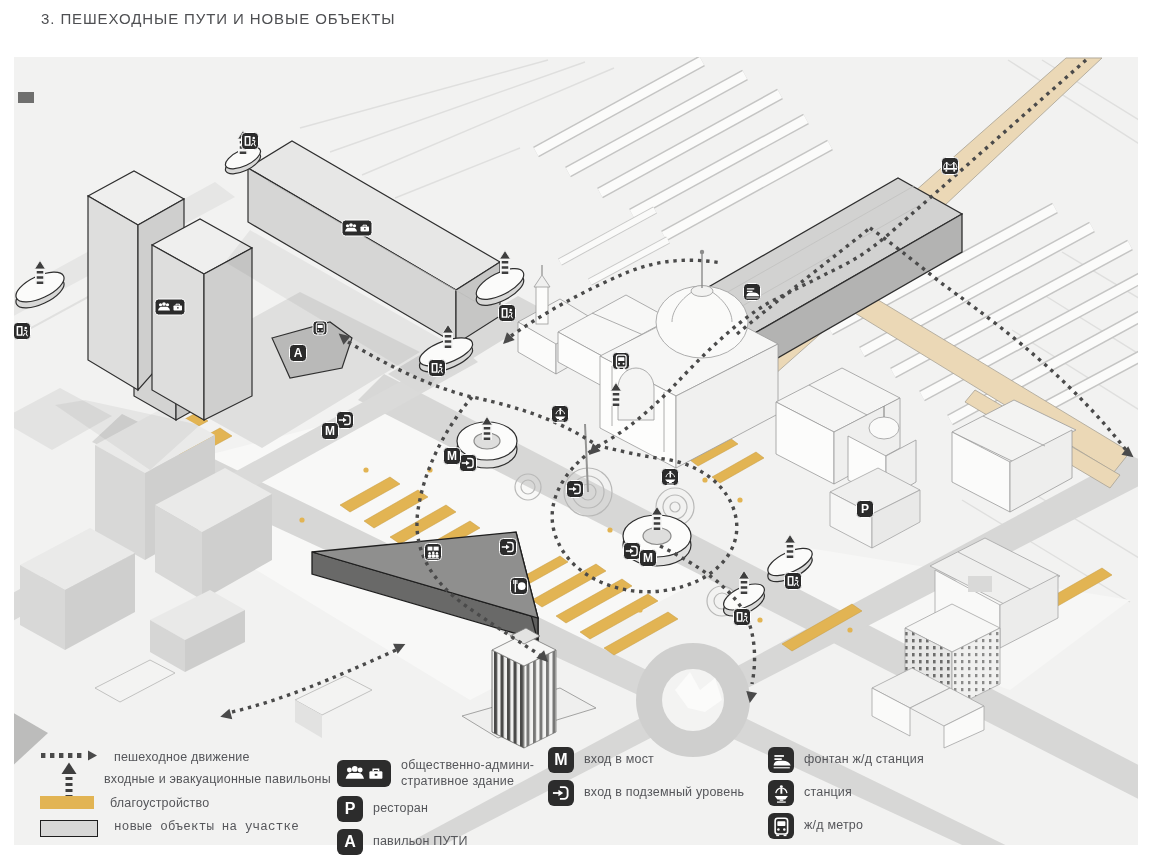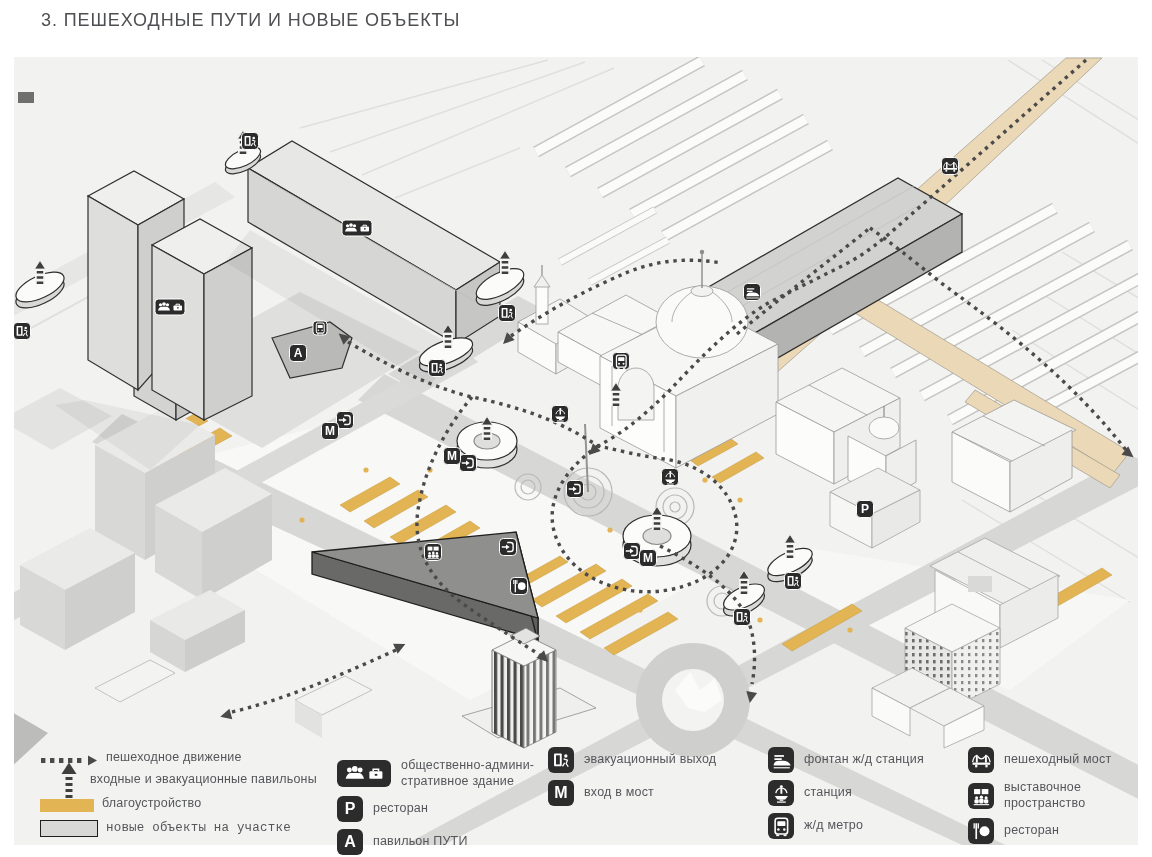--- a/index.html
+++ b/index.html
@@ -1,31 +1,31 @@
 <!DOCTYPE html>
 <html><head>
 <meta charset="utf-8">
 <style>
   html,body{margin:0;padding:0;background:#e8e8e8;}
   .page{position:relative;width:1152px;height:857px;background:#ffffff;overflow:hidden;
         font-family:"Liberation Sans","DejaVu Sans",sans-serif;}
-  .title{position:absolute;left:41px;top:10px;font-size:18px;font-weight:400;
+  .title{position:absolute;left:41px;top:10px;font-size:15px;font-weight:400;
          letter-spacing:.9px;color:#4e4f52;}
   svg.map{position:absolute;left:0;top:0;}
   
   .legend{position:absolute;left:0;top:0;width:1152px;height:857px;pointer-events:none;}
   .lg-label{font-size:12.5px;color:#55565a;letter-spacing:.2px;line-height:1.25;white-space:pre-line;}
   .lcol{position:absolute;top:747px;display:flex;flex-direction:column;gap:7px;}
   .lrow{display:flex;align-items:center;gap:10px;min-height:26px;}
   .lg-icon{width:26px;height:26px;border-radius:6px;background:#2c2c2c;flex:0 0 auto;
            display:flex;align-items:center;justify-content:center;}
   .lg-icon.wide{width:54px;height:27px;}
   .lg-letter{color:#fff;font-weight:700;font-size:16px;line-height:1;}
   .col1{position:absolute;left:40px;top:748px;width:300px;height:100px;}
-  .c1row{position:absolute;display:flex;align-items:flex-end;gap:8px;}
+  .c1row{position:absolute;display:flex;align-items:flex-start;gap:16px;}
   .swatch-yellow{width:54px;height:13px;background:#e2b453;}
   .swatch-gray{width:56px;height:15px;background:#d8d8d7;border:1.7px solid #1e1e1e;}
 </style>
 </head>
 <body>
 
 <div class="page">
   <div class="title">3. ПЕШЕХОДНЫЕ ПУТИ И НОВЫЕ ОБЪЕКТЫ</div>
 
   <svg class="map" width="1152" height="857" viewBox="0 0 1152 857">
@@ -613,21 +613,21 @@
         <svg width="58" height="11">
           <line x1="1" y1="5.5" x2="46" y2="5.5" stroke="#4a4a4a" stroke-width="5" stroke-dasharray="4.4 4.6"></line>
           <path d="M48,0.5 L57,5.5 L48,10.5 Z" fill="#4a4a4a"></path>
         </svg>
         <span class="lg-label">пешеходное движение</span>
       </div>
       <svg width="22" height="44" style="position:absolute;left:18px;top:13px;">
         <line x1="11" y1="43" x2="11" y2="13" stroke="#3f3f3f" stroke-width="7" stroke-dasharray="3 3"></line>
         <path d="M3.5,13 L18.5,13 L11,1.5 Z" fill="#3f3f3f"></path>
       </svg>
-      <div class="c1row" style="left:50px;top:24px;">
+      <div class="c1row" style="left:64px;top:24px;">
         <span class="lg-label">входные и эвакуационные павильоны</span>
       </div>
       <div class="c1row" style="left:0;top:48px;">
         <div class="swatch-yellow"></div>
         <span class="lg-label">благоустройство</span>
       </div>
       <div class="c1row" style="left:0;top:72px;font-family:Liberation Mono, monospace;">
         <div class="swatch-gray"></div>
         <span class="lg-label">новые объекты на участке</span>
       </div>
@@ -653,31 +653,31 @@
         <span class="lg-icon">
           <span class="lg-letter">A</span>
           </span>
         <span class="lg-label">павильон ПУТИ</span>
       </div>
     </div>
 
     <div class="lcol" style="left:548px;">
       <div class="lrow">
         <span class="lg-icon">
-          <svg width="22" height="22" viewBox="0 0 30 30">
-              <use href="#s-exit"></use>
-            </svg>
-          </span>
-        <span class="lg-label">эвакуационный выход</span>
-      </div>
-      <div class="lrow">
-        <span class="lg-icon">
           <span class="lg-letter">M</span>
           </span>
         <span class="lg-label">вход в мост</span>
+      </div>
+      <div class="lrow">
+        <span class="lg-icon">
+          <svg width="22" height="22" viewBox="0 0 30 30">
+              <use href="#s-entr"></use>
+            </svg>
+          </span>
+        <span class="lg-label">вход в подземный уровень</span>
       </div>
     </div>
 
     <div class="lcol" style="left:768px;">
       <div class="lrow">
         <span class="lg-icon">
           <svg width="22" height="22" viewBox="0 0 30 30">
               <use href="#s-train"></use>
             </svg>
           </span>
@@ -694,41 +694,14 @@
       <div class="lrow">
         <span class="lg-icon">
           <svg width="22" height="22" viewBox="0 0 30 30">
               <use href="#s-term"></use>
             </svg>
           </span>
         <span class="lg-label">ж/д метро</span>
       </div>
     </div>
 
-    <div class="lcol" style="left:968px;">
-      <div class="lrow">
-        <span class="lg-icon">
-          <svg width="22" height="22" viewBox="0 0 30 30">
-              <use href="#s-bridge"></use>
-            </svg>
-          </span>
-        <span class="lg-label">пешеходный мост</span>
-      </div>
-      <div class="lrow">
-        <span class="lg-icon">
-          <svg width="22" height="22" viewBox="0 0 30 30">
-              <use href="#s-exhib"></use>
-            </svg>
-          </span>
-        <span class="lg-label">выставочное
-пространство</span>
-      </div>
-      <div class="lrow">
-        <span class="lg-icon">
-          <svg width="22" height="22" viewBox="0 0 30 30">
-              <use href="#s-rest"></use>
-            </svg>
-          </span>
-        <span class="lg-label">ресторан</span>
-      </div>
-    </div>
   </div>
 </div>
 
 </body></html>

